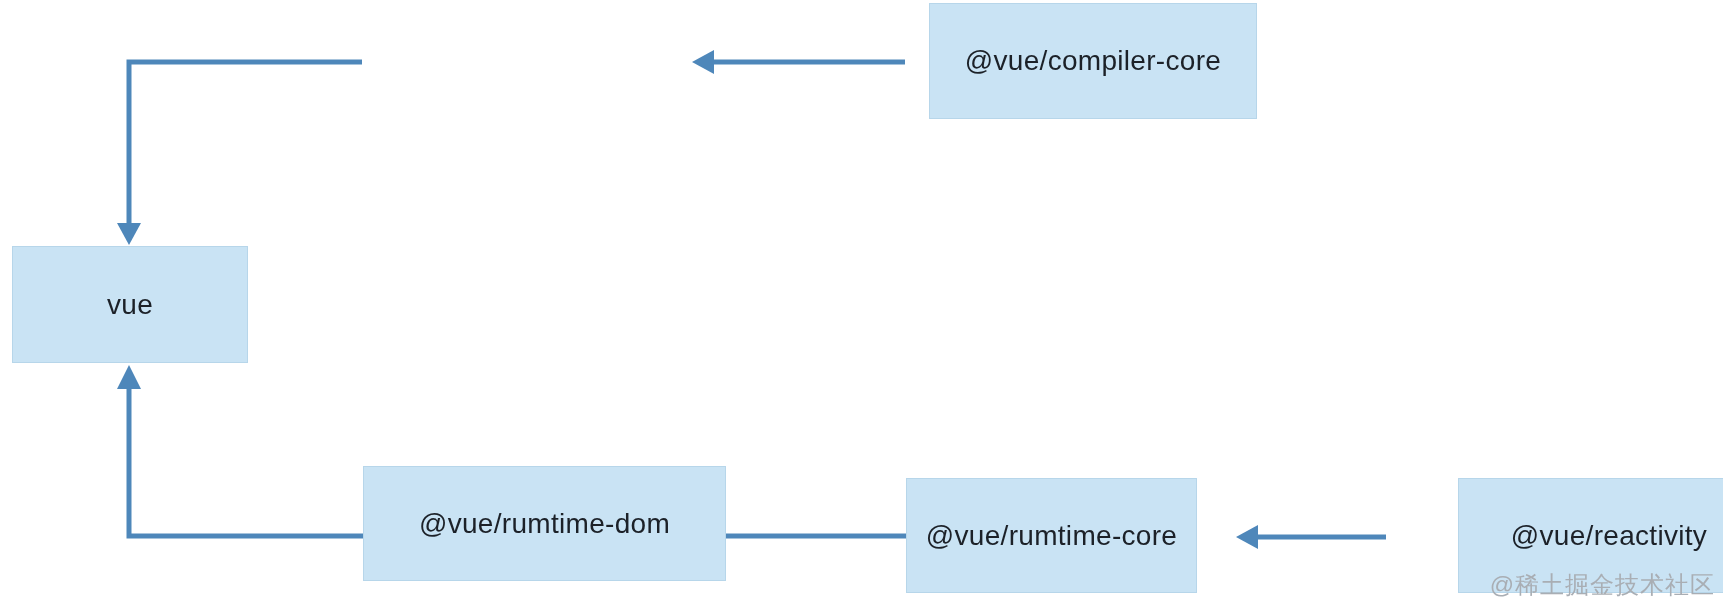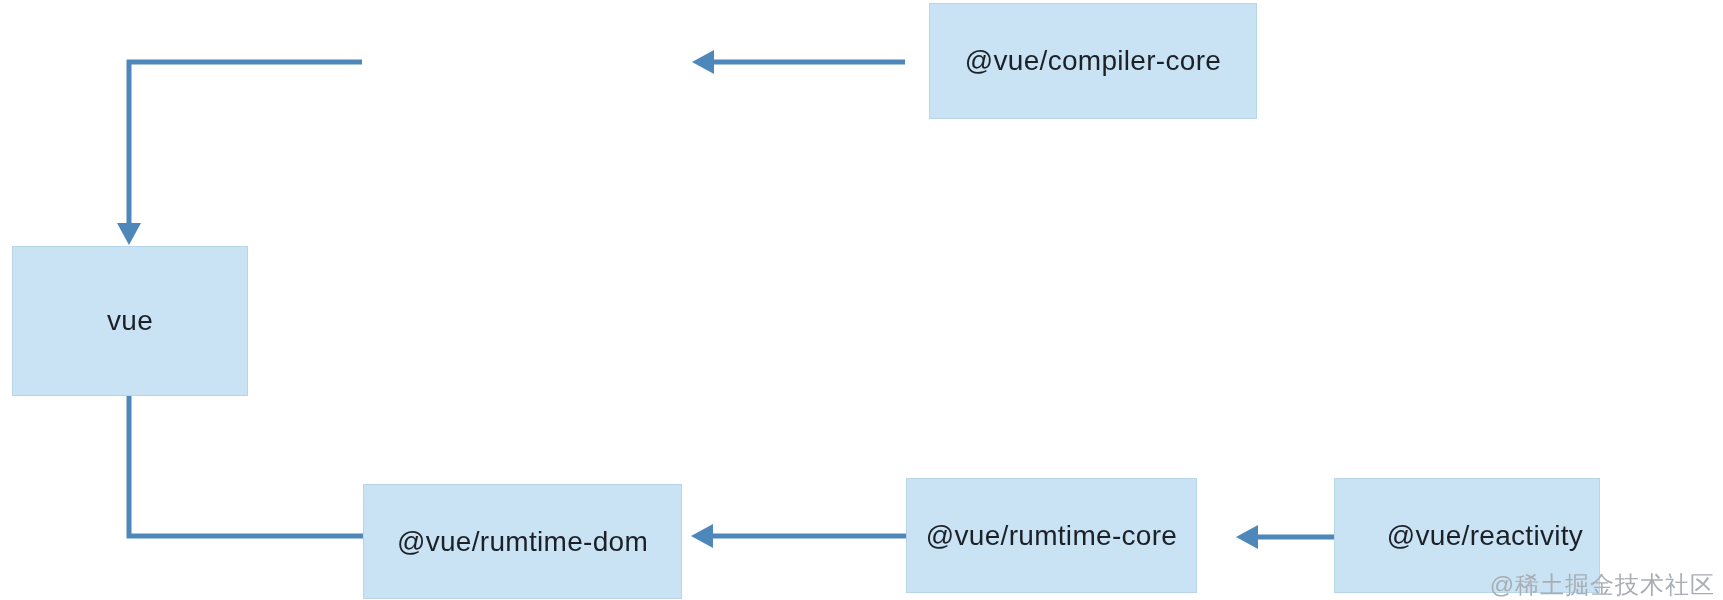--- a/index.html
+++ b/index.html
@@ -22,26 +22,26 @@
     justify-content: center;
     background: var(--node-fill, #c9e3f4);
     border: 1px solid rgba(150, 190, 215, 0.35);
     box-sizing: border-box;
     font-size: 28px;
     font-weight: 400;
     color: var(--node-text, #1c2128);
     letter-spacing: 0.3px;
     white-space: nowrap;
   }
-  .node-vue           { left: 12px;   top: 246px; width: 236px; height: 150px; }
+  .node-vue           { left: 12px;   top: 246px; width: 236px; height: 117px; }
   .node-compiler-dom  { left: 362px;  top: 3px;   width: 328px; height: 116px; }
   .node-compiler-core { left: 905px;  top: 3px;   width: 328px; height: 116px; margin-left: 24px; }
-  .node-runtime-dom   { left: 363px;  top: 484px; width: 319px; height: 115px; }
+  .node-runtime-dom   { left: 363px;  top: 466px; width: 363px; height: 115px; }
   .node-runtime-core  { left: 906px;  top: 478px; width: 291px; height: 115px; }
-  .node-reactivity    { left: 1334px; top: 478px; width: 266px; height: 115px; padding-left: 36px; }
+  .node-reactivity    { left: 1458px; top: 478px; width: 266px; height: 115px; padding-left: 36px; }
 
   .edges-layer {
     position: absolute;
     left: 0; top: 0;
     width: 1723px;
     height: 600px;
     pointer-events: none;
   }
   .edge-line {
     stroke: var(--arrow, #4e87ba);

